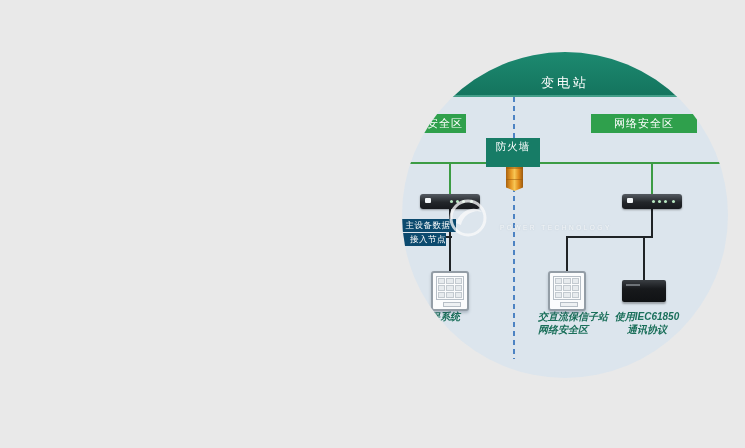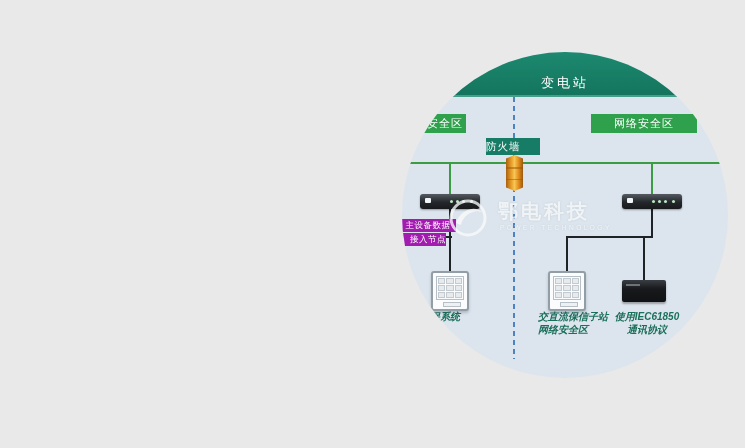--- a/index.html
+++ b/index.html
@@ -27,23 +27,23 @@
   
   .zone {
     position:absolute; top:62px; height:19px; line-height:19px;
     background:#2fa04c; color:#fff; font-size:11px; letter-spacing:1px;
     box-sizing:border-box;
   }
   .zone-left  { left:-10px; width:74px; text-align:right; padding-right:3px; }
   .zone-right { left:189px; width:106px; text-align:center; }
   
   .fw-label {
-    position:absolute; left:84px; top:86px; width:54px; height:17px;
+    position:absolute; left:84px; top:86px; width:54px; height:29px;
     line-height:17px; background:#177c66; color:#fff; font-size:10.5px;
-    text-align:left; letter-spacing:1px; z-index:6;
+    text-align:center; letter-spacing:1px; z-index:6;
   }
   .fw-icon {
     position:absolute; left:104px; top:103px; width:17px; height:36px; z-index:5;
     clip-path:polygon(50% 0%,100% 10%,100% 90%,50% 100%,0% 90%,0% 10%);
     background:
       linear-gradient(0deg,transparent 0 30%,rgba(150,85,10,.5) 30% 34%,transparent 34% 62%,rgba(150,85,10,.5) 62% 66%,transparent 66%),
       linear-gradient(90deg,#a8610f,#e89b27 30%,#f7c654 50%,#e08a1a 75%,#9a5a10);
   }
   
   .hline, .vline { position:absolute; }
@@ -53,21 +53,21 @@
   .switch {
     position:absolute; width:60px; height:15px; z-index:4;
     background:linear-gradient(180deg,#555b62,#23262a 55%,#17191d);
     border-radius:3px; box-shadow:0 1px 2px rgba(0,0,0,.35);
   }
   .switch .chip { position:absolute; left:5px; top:4px; width:6px; height:5px; background:#f2f5f7; border-radius:1px; }
   .switch .led  { position:absolute; top:6px; width:3px; height:3px; border-radius:50%; background:#b9e8c2; }
   .led-1{left:30px;} .led-2{left:36px;} .led-3{left:42px;} .led-4{left:50px; background:#f4f7f5;}
   
   .node-label {
-    position:absolute; background:#a21caf; color:#fff; font-size:8.5px;
+    position:absolute; background:#0c4a6e; color:#fff; font-size:8.5px;
     height:13px; line-height:13px; text-align:center; z-index:7; letter-spacing:0.5px;
   }
   .node-label-1 { left:-2px; top:167px; width:56px; }
   .node-label-2 { left:-2px; top:181px; width:46px;text-align:right; }
   
   .relay {
     position:absolute; width:38px; height:40px; box-sizing:border-box;
     background:#fbfcfd; border:2px solid #939da6; border-radius:3px;
     box-shadow:0 2px 3px rgba(40,60,80,.25); z-index:4;
   }
@@ -194,18 +194,17 @@
     <div class="cap cap-right">
       <div>使用IEC61850</div>
       <div>通讯协议</div>
     </div>
 
     <div class="wm">
       <svg class="wm-logo" width="44" height="44" viewBox="0 0 44 44">
         <circle cx="22" cy="22" r="17" fill="none" stroke="rgba(248,250,251,0.92)" stroke-width="3"></circle>
         <path d="M10 27 C14 13, 30 9, 36 16 C29 13, 17 18, 15 29 Z" fill="rgba(248,250,251,0.92)"></path>
       </svg>
-      <div class="wm-name">鄂电科技</div>
       <div class="wm-sub">POWER TECHNOLOGY</div>
     </div>
 
   </div>
 </div>
 
 </body></html>

